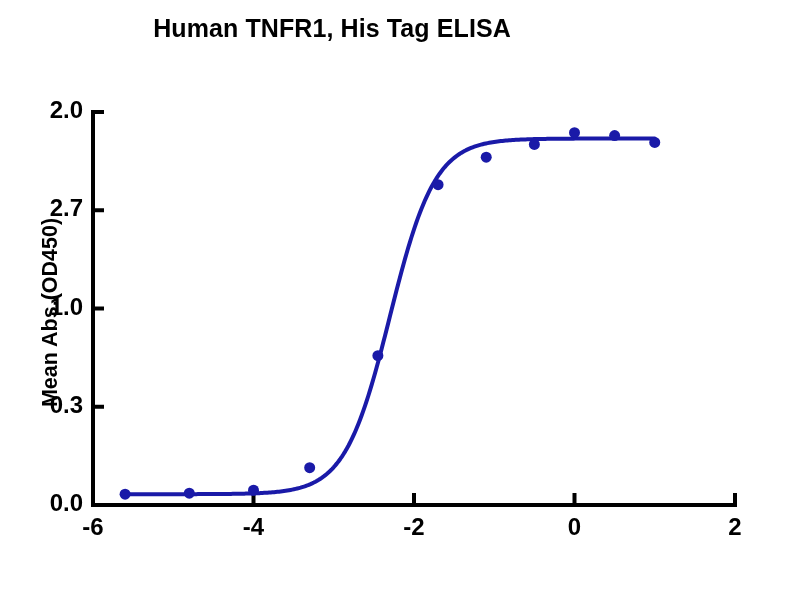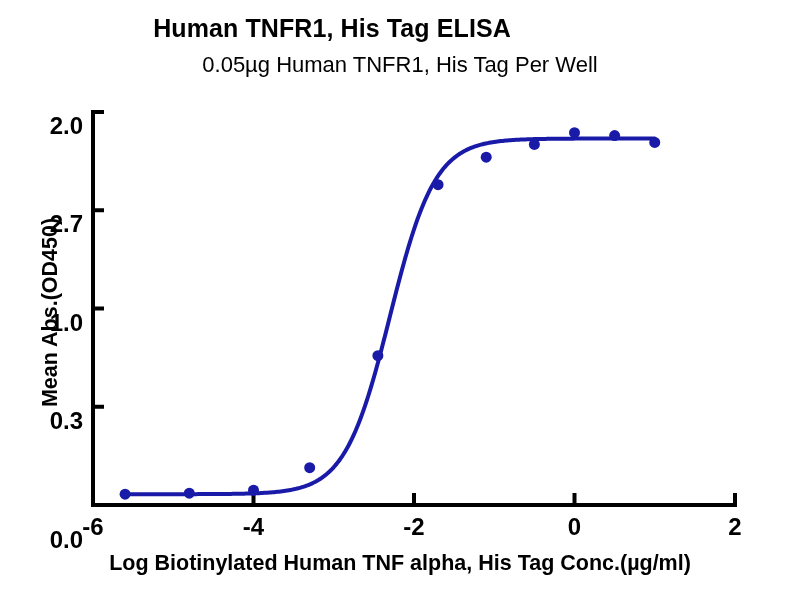--- a/index.html
+++ b/index.html
@@ -79,35 +79,33 @@
     height: 600px;
   }
   #plot-svg { display: block; }
 
   .tick-label {
     position: absolute;
     font-size: 24px;
     font-weight: bold;
     white-space: nowrap;
   }
-  .ytick-label { text-align: right; margin-top: 16px; }
+  .ytick-label { text-align: right; }
   .xtick-label { text-align: center; }
 </style>
 </head>
 <body>
 
 <div id="figure">
 
   <div id="chart-title">Human TNFR1, His Tag ELISA</div>
 
-  <div id="chart-subtitle">0.05µg Human TNFR1, His Tag Per Well</div>
 
   <div id="y-axis-title">Mean Abs.(OD450)</div>
 
-  <div id="x-axis-title">Log Biotinylated Human TNF alpha, His Tag Conc.(µg/ml)</div>
 
   <div id="plot-area">
     <svg id="plot-svg" width="800" height="600" viewBox="0 0 800 600">
       <g id="axis-frame-group">
           <line x1="93" y1="110" x2="93" y2="505" stroke="#000000" stroke-width="4"></line>
           <line x1="91" y1="505" x2="737" y2="505" stroke="#000000" stroke-width="4"></line>
           <line x1="93" y1="112" x2="102" y2="112" stroke="#000000" stroke-width="4"></line>
           <line x1="735" y1="505" x2="735" y2="494" stroke="#000000" stroke-width="4"></line>
         </g>
       <g id="tick-group">
@@ -133,21 +131,21 @@
           <circle cx="377.89" cy="355.66" r="5.5" fill="#1a1aa8" stroke="none"></circle>
           <circle cx="438.07" cy="184.71" r="5.5" fill="#1a1aa8" stroke="none"></circle>
           <circle cx="486.23" cy="157.19" r="5.5" fill="#1a1aa8" stroke="none"></circle>
           <circle cx="534.38" cy="144.42" r="5.5" fill="#1a1aa8" stroke="none"></circle>
           <circle cx="574.50" cy="132.63" r="5.5" fill="#1a1aa8" stroke="none"></circle>
           <circle cx="614.63" cy="135.58" r="5.5" fill="#1a1aa8" stroke="none"></circle>
           <circle cx="654.75" cy="142.46" r="5.5" fill="#1a1aa8" stroke="none"></circle>
         </g>
     </svg>
     <div id="tick-label-layer">
-        <div class="tick-label ytick-label" style="left: 11px; top: 510px; width: 72px;">0.0</div>
+        <div class="tick-label ytick-label" style="left: 11px; top: 489px; width: 72px;">0.0</div>
         <div class="tick-label ytick-label" style="left: 11px; top: 390.75px; width: 72px;">0.3</div>
         <div class="tick-label ytick-label" style="left: 11px; top: 292.5px; width: 72px;">1.0</div>
         <div class="tick-label ytick-label" style="left: 11px; top: 194.25px; width: 72px;">2.7</div>
         <div class="tick-label ytick-label" style="left: 11px; top: 96px; width: 72px;">2.0</div>
         <div class="tick-label xtick-label" style="left: 53px; top: 513px; width: 80px;">-6</div>
         <div class="tick-label xtick-label" style="left: 213.5px; top: 513px; width: 80px;">-4</div>
         <div class="tick-label xtick-label" style="left: 374px; top: 513px; width: 80px;">-2</div>
         <div class="tick-label xtick-label" style="left: 534.5px; top: 513px; width: 80px;">0</div>
         <div class="tick-label xtick-label" style="left: 695px; top: 513px; width: 80px;">2</div>
       </div>

